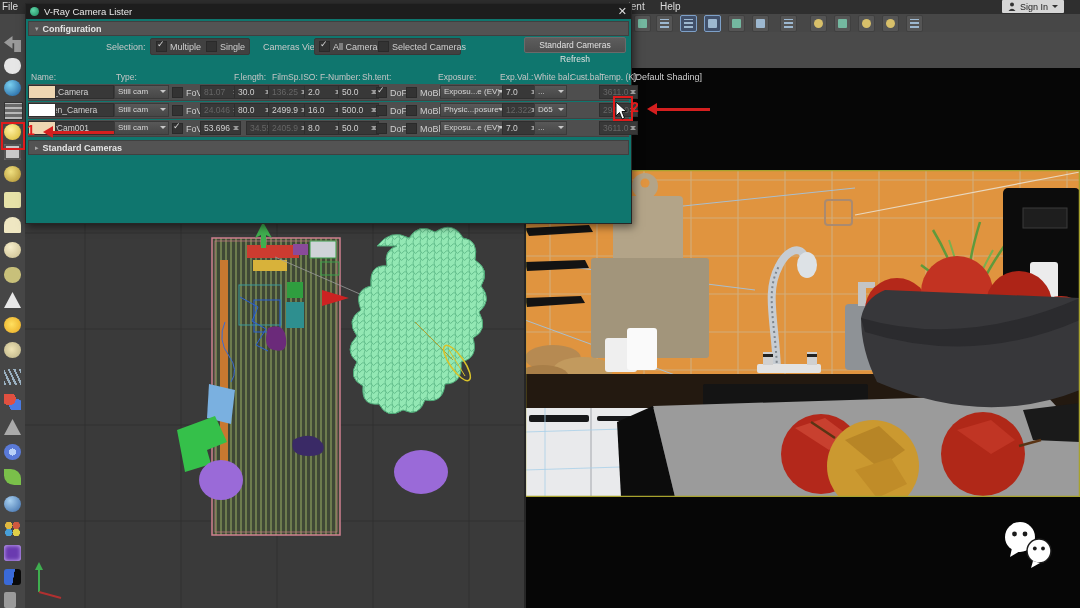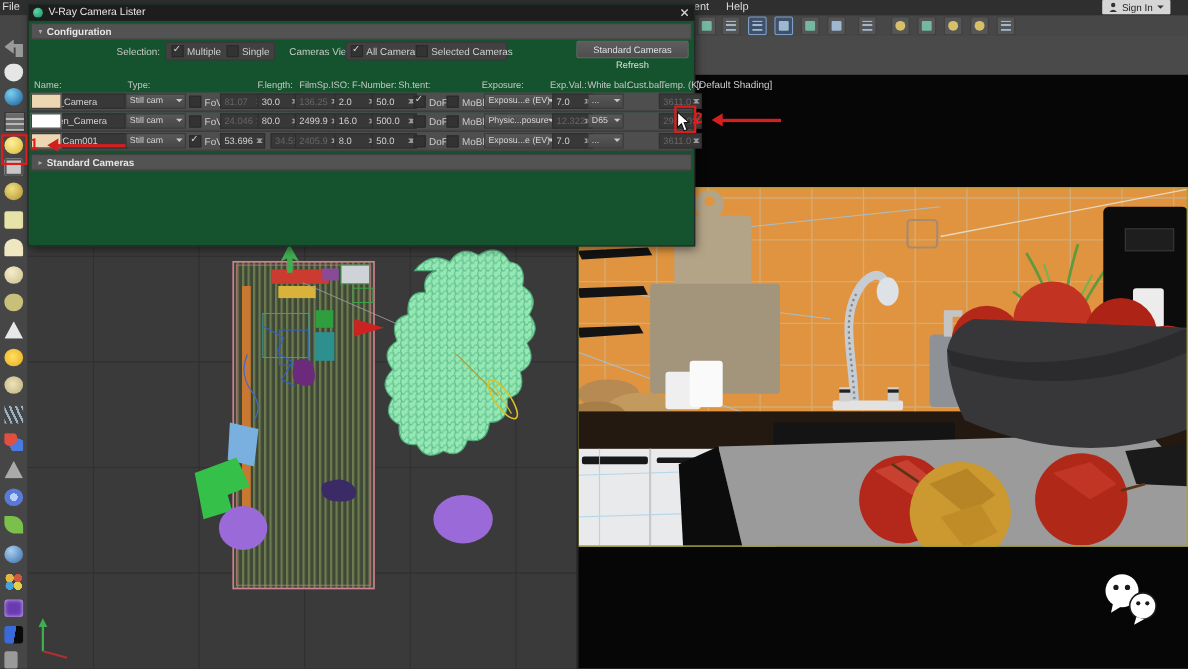--- a/index.html
+++ b/index.html
@@ -27,21 +27,21 @@
   .vp-left{position:absolute;left:25px;top:32px;width:500px;height:576px;background:#3a3a3a;}
   .vp-right{position:absolute;left:525px;top:32px;width:555px;height:576px;background:#4a4a4a;}
   .vp-right .blackfield{position:absolute;left:0;top:36px;width:555px;height:540px;background:#060606;}
   .vp-split{position:absolute;left:524px;top:32px;width:2px;height:576px;background:#262626;}
   .shading-label{position:absolute;left:103px;top:40px;color:#cfcfcf;font-size:9px;}
   .renderimg{position:absolute;left:0;top:138px;width:555px;height:327px;}
   
   .watermark{position:absolute;right:22px;top:488px;display:flex;align-items:center;gap:10px;color:#fff;}
   .watermark .wm-text{font-size:31px;font-weight:bold;letter-spacing:.5px;}
   
-  .dialog{position:absolute;left:25px;top:3px;width:605px;height:219px;background:#14532d;
+  .dialog{position:absolute;left:25px;top:3px;width:605px;height:219px;background:#0f766e;
           border:1px solid #262626;box-shadow:2px 3px 8px rgba(0,0,0,.5);font-size:9px;color:#d6d6d6;}
   .dlg-title{position:absolute;left:0;top:0;width:100%;height:15px;background:#1d1d1d;color:#e8e8e8;
              display:flex;align-items:center;font-size:9.5px;}
   .dlg-title .vr-ico{width:9px;height:9px;border-radius:50%;background:radial-gradient(circle at 35% 35%,#5fd6a8,#1d8a5e);margin:0 5px 0 4px;}
   .dlg-close{position:absolute;right:4px;top:1px;color:#ddd;font-size:11px;cursor:default;}
   .rollout{position:absolute;left:2px;width:599px;height:13px;background:#535353;border:1px solid #404040;
            color:#e6e6e6;font-weight:bold;font-size:9px;display:flex;align-items:center;}
   .rollout .rar{color:#a8a8a8;font-size:7px;margin:0 4px 0 6px;font-weight:normal;}
   .lbl{position:absolute;color:#c9c9c9;white-space:nowrap;}
   .grpbox{position:absolute;height:15px;background:#414141;border:1px solid #383838;border-radius:2px;}

